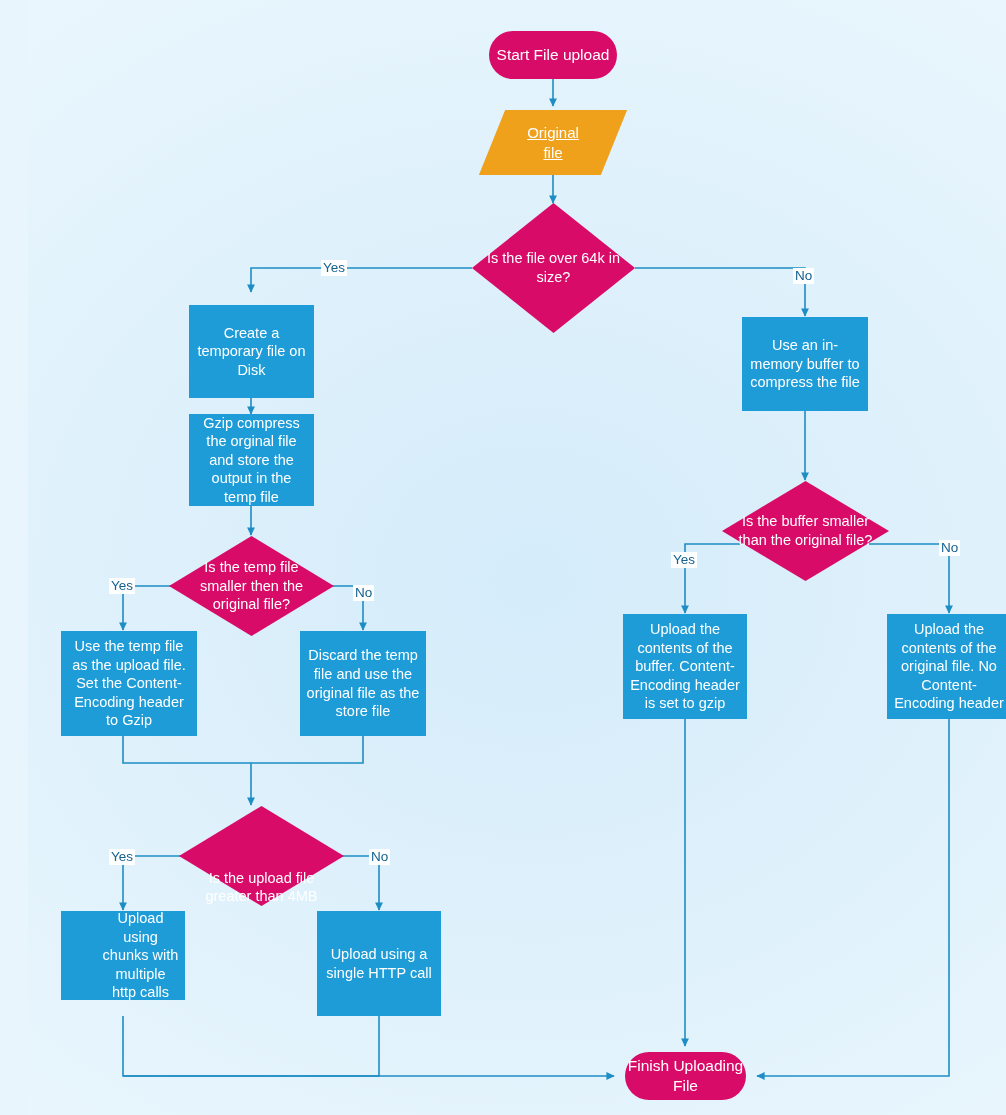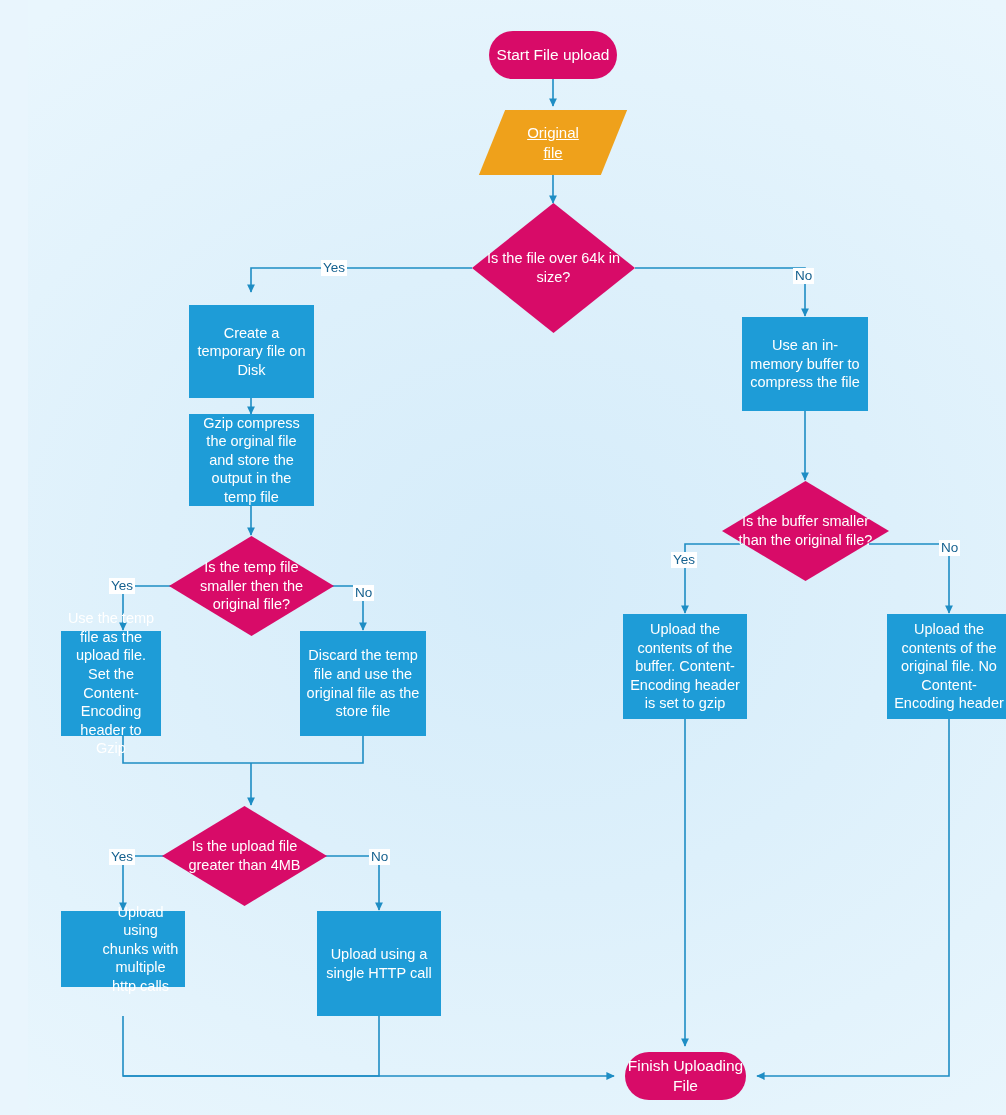--- a/index.html
+++ b/index.html
@@ -169,34 +169,34 @@
 
   <div class="node node-process" style="left:161px; top:414px; width:125px; height:92px;">
     <span class="lbl">Gzip compress the orginal file and store the output in the temp file</span>
   </div>
 
   <div class="node node-decision" style="left:141px; top:536px; width:165px; height:100px;">
     <span class="diamond-fill"></span>
     <span class="lbl">Is the temp file smaller then the original file?</span>
   </div>
 
-  <div class="node node-process" style="left:33px; top:631px; width:100px; height:105px;">
+  <div class="node node-process" style="left:33px; top:631px; width:136px; height:105px;">
     <span class="lbl">Use the temp file as the upload file. Set the Content-Encoding header to Gzip</span>
   </div>
 
   <div class="node node-process" style="left:272px; top:631px; width:126px; height:105px;">
     <span class="lbl">Discard the temp file and use the original file as the store file</span>
   </div>
 
-  <div class="node node-decision" style="left:134px; top:806px; width:165px; height:100px;">
+  <div class="node node-decision" style="left:151px; top:806px; width:165px; height:100px;align-items:flex-end;">
     <span class="diamond-fill"></span>
     <span class="lbl">Is the upload file greater than 4MB</span>
   </div>
 
-  <div class="node node-process" style="left:33px; top:911px; width:124px; height:76px;padding-left:41px;">
+  <div class="node node-process" style="left:33px; top:911px; width:124px; height:89px;padding-left:41px;">
     <span class="lbl">Upload using chunks with multiple http calls</span>
   </div>
 
   <div class="node node-process" style="left:289px; top:911px; width:124px; height:105px;">
     <span class="lbl">Upload using a single HTTP call</span>
   </div>
 
   <div class="node node-process" style="left:714px; top:317px; width:126px; height:94px;">
     <span class="lbl">Use an in-memory buffer to compress the file</span>
   </div>

